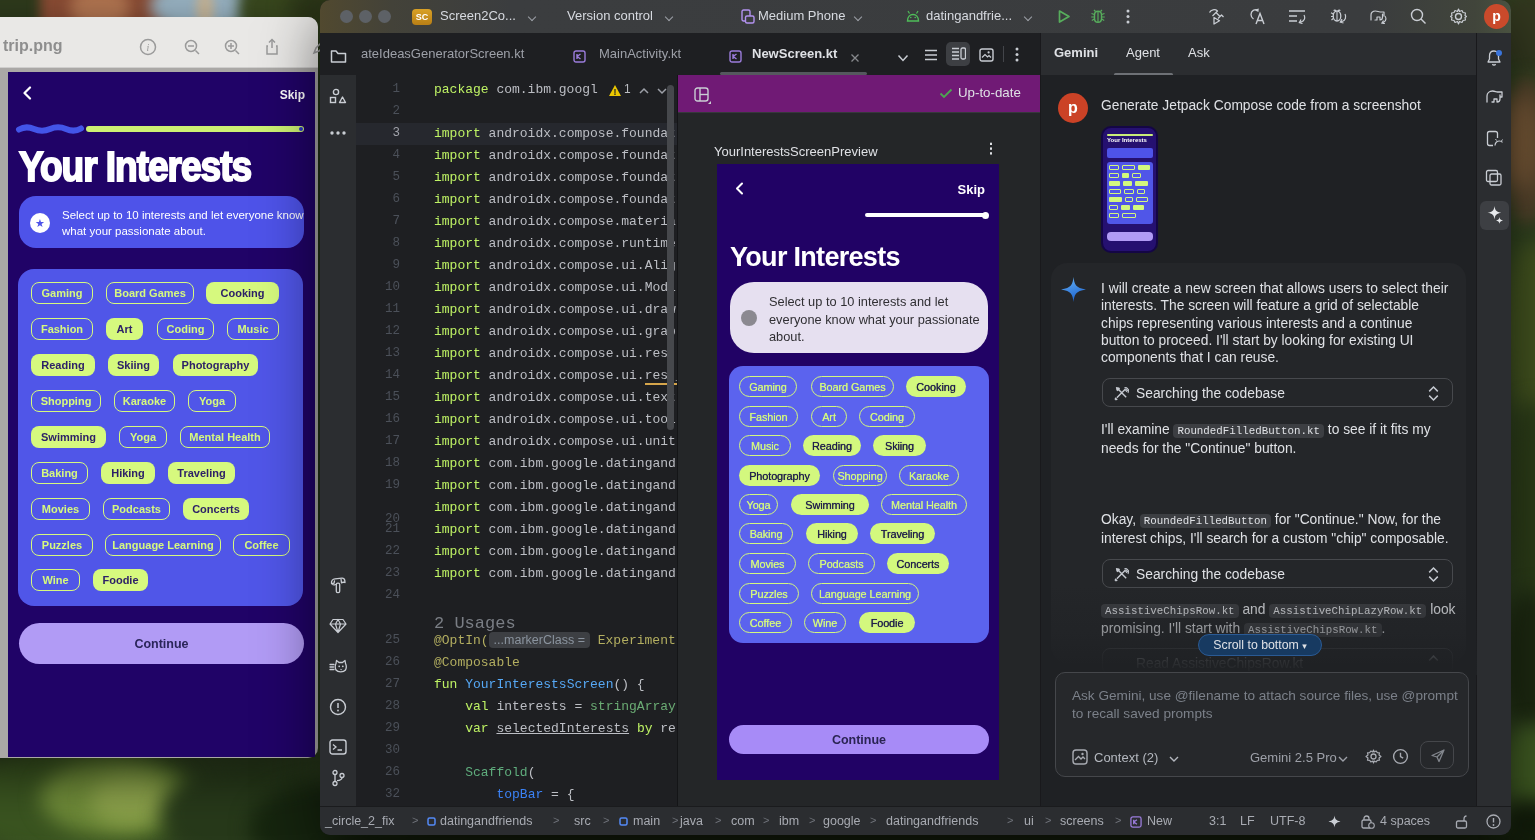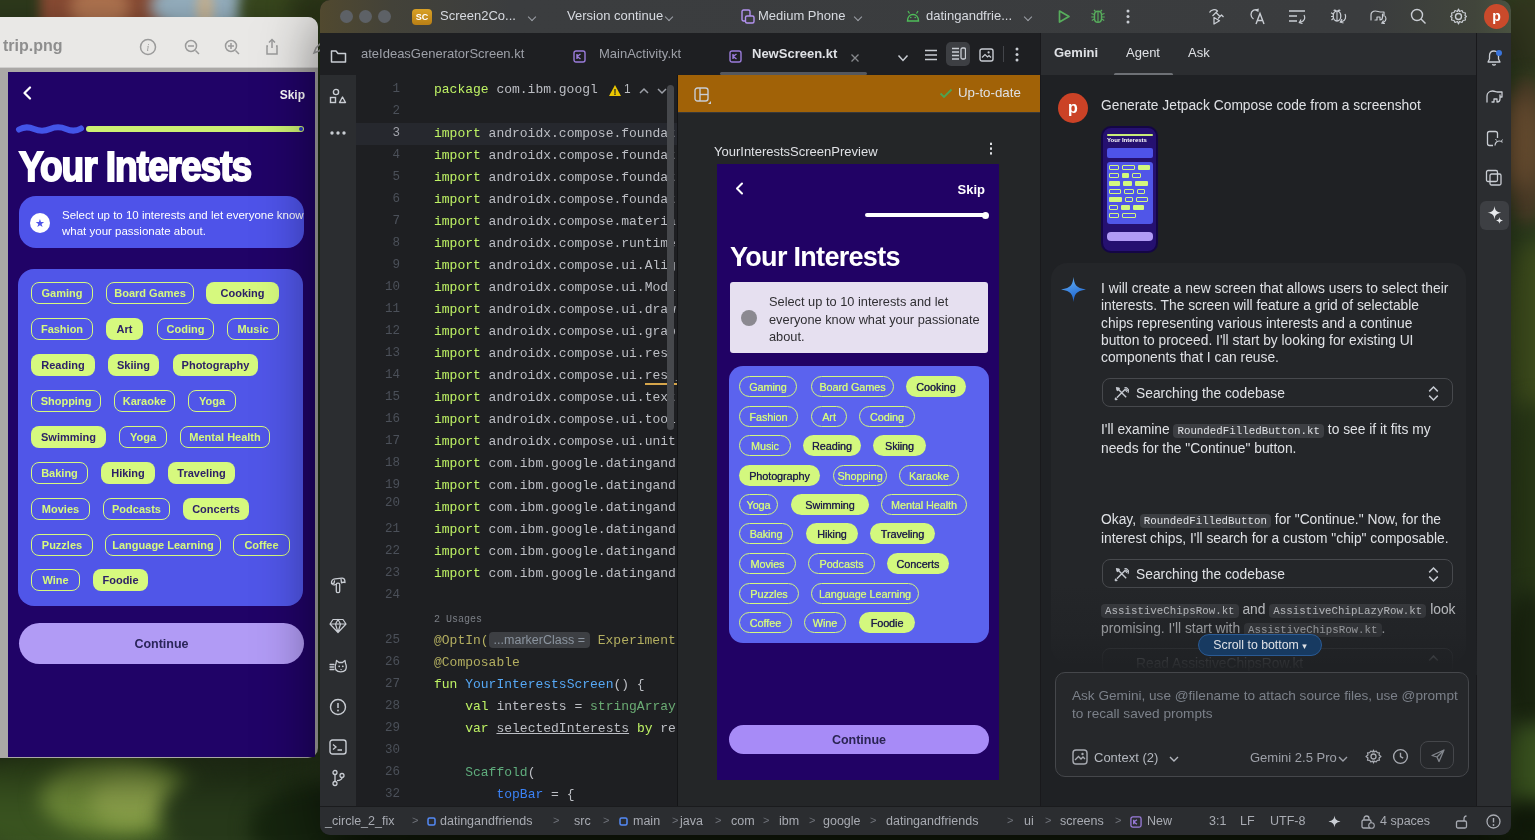--- a/index.html
+++ b/index.html
@@ -67,28 +67,28 @@
 #editor .kw { color:#bef264; }
 #editor .ann { color:#b3ae60; }
 #editor .fn { color:#56a8f5; }
 #editor .grn { color:#6aab73; }
 #editor .gray { color:#7a7e85; }
 #editor .curline { position:absolute; left:0; top:48px; width:321px; height:22px; background:#26282e; }
 .inlay { background:#3d3f43; border-radius:4px; color:#8a939e; font-size:12.5px; padding:1px 5px; font-family:"Liberation Sans",sans-serif; }
 
 
 #ppanel { position:absolute; left:357px; top:75px; width:363px; height:731px; background:#242628; border-left:1px solid #141517; }
-#ppanel .topbar { position:absolute; left:0; top:0; width:100%; height:38px; background:#a16207; border-bottom:1px solid #36383b;text-align:center; }
+#ppanel .topbar { position:absolute; left:0; top:0; width:100%; height:38px; background:#701a75; border-bottom:1px solid #36383b;text-align:center; }
 #phone { position:absolute; left:39px; top:89px; width:282px; height:616px; background:#210265; }
 #phone .back { position:absolute; left:18px; top:18px; }
 #phone .skip { position:absolute; right:14px; top:18px; color:#fff; font-size:13px; font-weight:700; }
 #phone .pbar { position:absolute; left:148px; top:49px; width:123px; height:4px; border-radius:2px; background:#fff; }
 #phone .pbar .dot { position:absolute; right:-1px; top:-1.5px; width:7px; height:7px; border-radius:50%; background:#fff; }
 #phone h2 { position:absolute; left:13px; top:78px; color:#fff; font-size:27px; font-weight:700; letter-spacing:-0.7px; }
-#phone .card { position:absolute; left:13px; top:118px; width:258px; height:71px; border-radius:3px; background:#e6e0f0; }
+#phone .card { position:absolute; left:13px; top:118px; width:258px; height:71px; border-radius:24px; background:#e6e0f0; }
 #phone .card .circ { position:absolute; left:11px; top:28px; width:16px; height:16px; border-radius:50%; background:#8b8990; }
 #phone .card .ctext { position:absolute; left:39px; top:11px; color:#302f33; font-size:12.8px; line-height:17.7px; }
 #phone .chips { position:absolute; left:12px; top:202px; width:260px; height:277px; border-radius:14px; background:#5b63ee; }
 .pchip { position:absolute; height:21px; border-radius:10.5px; font-size:10.9px; font-weight:400; letter-spacing:-0.1px; white-space:nowrap; overflow:hidden;
   display:flex; align-items:center; justify-content:center; color:#d3f87e; border:1.5px solid #d3f87e; text-shadow:0 0 0.7px currentColor; }
 .pchip.sel { background:#d3f87e; color:#20204a; border:none; }
 #phone .cont { position:absolute; left:12px; top:561px; width:260px; height:29px; border-radius:15px; background:#a78bf7;
   color:#2a2453; font-size:12.5px; font-weight:700; display:flex; align-items:center; justify-content:center; }
 
 
@@ -205,21 +205,21 @@
 </div>
 
 <div id="ide">
   <div class="titlebar">
     <div class="tl" style="left:20px"></div>
     <div class="tl" style="left:39px"></div>
     <div class="tl" style="left:58px"></div>
     <div id="scbadge">SC</div>
     <span class="tbtxt" style="left:120px">Screen2Co...</span>
     <div class="chev" style="left:208px; top:13px"></div>
-    <span class="tbtxt" style="left:247px">Version continue</span>
+    <span class="tbtxt" style="left:247px">Version control</span>
     <div class="chev" style="left:345px; top:13px"></div>
     <svg style="position:absolute; left:421px; top:9px" width="14" height="15" viewBox="0 0 14 15">
         <rect x="1" y="1" width="8" height="11" rx="1.5" fill="none" stroke="#b392f0" stroke-width="1.4"></rect>
         <rect x="4.5" y="7" width="8.5" height="7" rx="1.5" fill="#3b3d3f" stroke="#b392f0" stroke-width="1.4"></rect>
       </svg>
     <span class="tbtxt" style="left:438px">Medium Phone</span>
     <div class="chev" style="left:534px; top:13px"></div>
     <svg style="position:absolute; left:585px; top:10px" width="16" height="12" viewBox="0 0 16 12">
         <path d="M2.5 11 C2.5 7 5 4.5 8 4.5 C11 4.5 13.5 7 13.5 11 Z" fill="none" stroke="#4fbd59" stroke-width="1.4"></path>
         <path d="M4.5 3.5 L3 1 M11.5 3.5 L13 1" stroke="#4fbd59" stroke-width="1.2"></path>
@@ -401,21 +401,21 @@
     <div class="ln" style="top:205px;">10</div>
     <div class="ln" style="top:227px;">11</div>
     <div class="ln" style="top:249px;">12</div>
     <div class="ln" style="top:271px;">13</div>
     <div class="ln" style="top:293px;">14</div>
     <div class="ln" style="top:315px;">15</div>
     <div class="ln" style="top:337px;">16</div>
     <div class="ln" style="top:359px;">17</div>
     <div class="ln" style="top:381px;">18</div>
     <div class="ln" style="top:403px;">19</div>
-    <div class="ln" style="top:421px;padding-left:10px;">20</div>
+    <div class="ln" style="top:437px;padding-left:10px;">20</div>
     <div class="ln" style="top:447px;">21</div>
     <div class="ln" style="top:469px;">22</div>
     <div class="ln" style="top:491px;">23</div>
     <div class="ln" style="top:513px;">24</div>
     <div class="ln" style="top:558px;">25</div>
     <div class="ln" style="top:580px;">26</div>
     <div class="ln" style="top:602px;">27</div>
     <div class="ln" style="top:624px;">28</div>
     <div class="ln" style="top:646px;">29</div>
     <div class="ln" style="top:668px;">30</div>
@@ -443,21 +443,21 @@
     <div class="cl" style="top:447px"><span class="kw">import</span> com.ibm.google.datingand</div>
     <div class="cl" style="top:469px"><span class="kw">import</span> com.ibm.google.datingand</div>
     <div class="cl" style="top:491px"><span class="kw">import</span> com.ibm.google.datingand</div>
     <div class="cl" style="top:558px"><span class="ann">@OptIn(</span><span class="inlay">...markerClass =</span> <span class="ann">Experiment</span></div>
     <div class="cl" style="top:580px"><span class="ann">@Composable</span></div>
     <div class="cl" style="top:602px"><span class="kw">fun</span> <span class="fn">YourInterestsScreen</span>() {</div>
     <div class="cl" style="top:624px">    <span class="kw">val</span> interests = <span class="grn">stringArray</span></div>
     <div class="cl" style="top:646px">    <span class="kw">var</span> <span style="text-decoration:underline">selectedInterests</span> <span class="kw">by</span> re</div>
     <div class="cl" style="top:690px">    <span style="color:#5fad7d">Scaffold</span>(</div>
     <div class="cl" style="top:712px">        <span style="color:#3b82f6">topBar</span> = {</div>
-    <div class="cl gray" style="top:539px; font-size:10px">2 Usages</div>
+    <div class="cl gray" style="top:539px; font-size:17px">2 Usages</div>
     <svg style="position:absolute; left:252px; top:9px" width="14" height="13" viewBox="0 0 14 13">
         <path d="M7 1 L13 12 H1 Z" fill="#ebc700"></path>
         <text x="7" y="11" font-size="9" font-weight="bold" fill="#1e1f22" text-anchor="middle">!</text>
       </svg>
     <span style="position:absolute; left:268px; top:7px; font-size:12px; color:#bcbec4">1</span>
     <svg style="position:absolute; left:282px; top:10px" width="12" height="12" viewBox="0 0 12 12">
         <path d="M2 8 L6 4 L10 8" fill="none" stroke="#9da0a8" stroke-width="1.5"></path>
       </svg>
     <svg style="position:absolute; left:300px; top:10px" width="12" height="12" viewBox="0 0 12 12">
         <path d="M2 4 L6 8 L10 4" fill="none" stroke="#9da0a8" stroke-width="1.5"></path>

